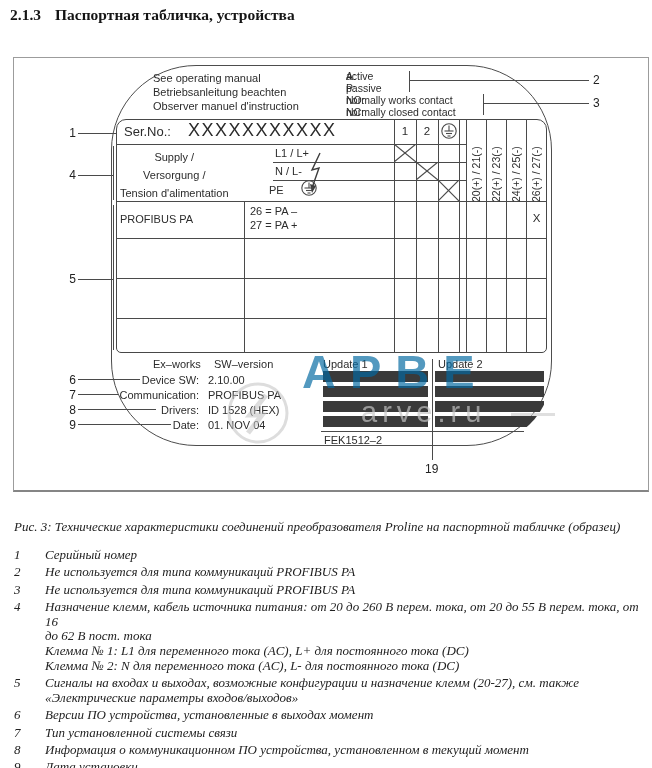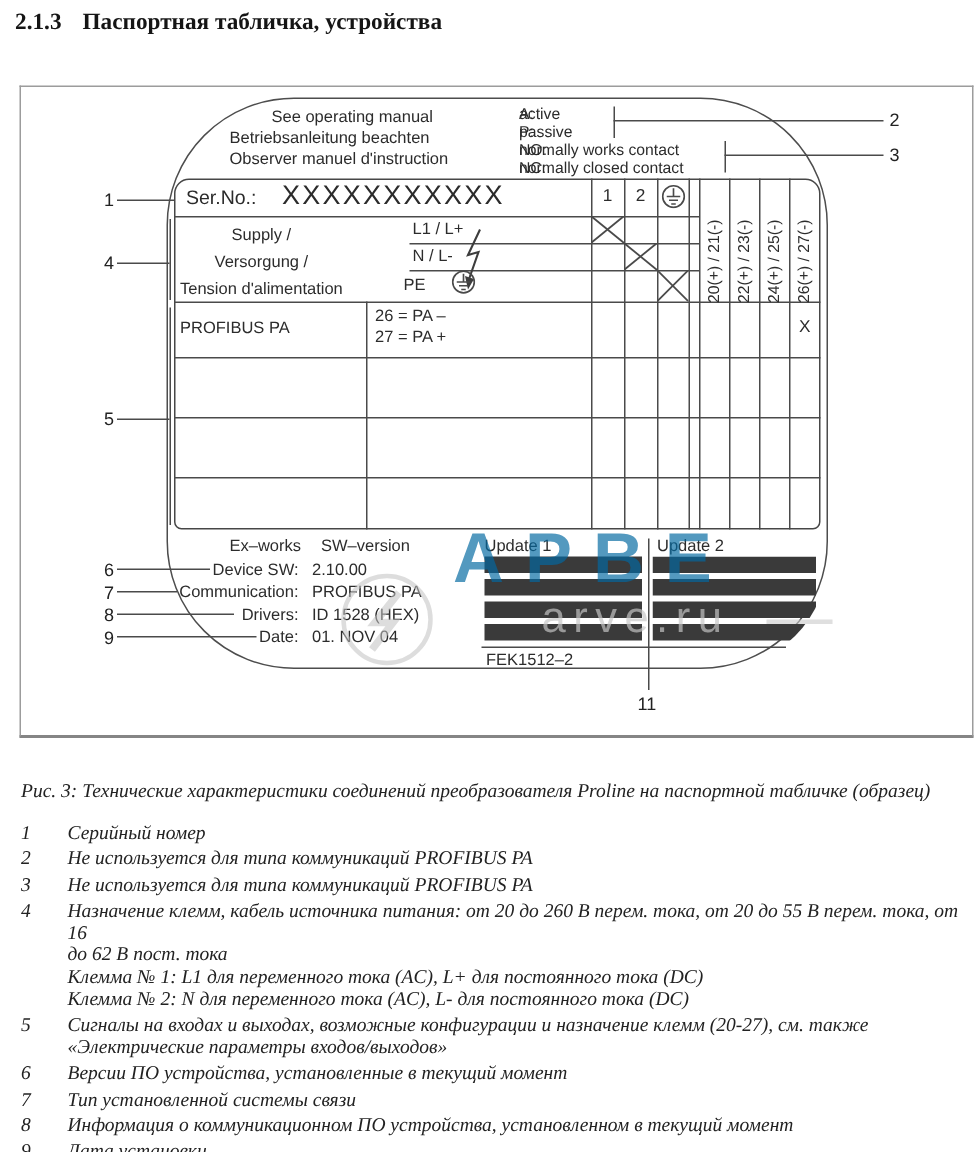--- a/index.html
+++ b/index.html
@@ -69,21 +69,21 @@
 
   <div id="heading">
     <span class="num">2.1.3</span><span>Паспортная табличка, устройства</span>
   </div>
 
   <div id="figure">
 
     <div id="plate"></div>
 
     <div class="t11" style="left:139px;top:14px;line-height:13.8px;" title="See operating manual"></div>
-    <div class="t11" style="left:139px;top:14px;margin-left:28px;">See operating manual</div>
+    <div class="t11" style="left:139px;top:14px;">See operating manual</div>
     <div class="t11" style="left:139px;top:28px;">Betriebsanleitung beachten</div>
     <div class="t11" style="left:139px;top:42px;">Observer manuel d'instruction</div>
 
     <div class="leg-row t10" style="top:12px;">
       <span class="leg-abbr">A:</span>
       <span class="leg-txt">active</span>
     </div>
     <div class="leg-row t10" style="top:24px;">
       <span class="leg-abbr">P:</span>
       <span class="leg-txt">passive</span>
@@ -202,21 +202,21 @@
       <div class="bar" style="top:0;width:109px;"></div>
       <div class="bar" style="top:15px;width:109px;"></div>
       <div class="bar" style="top:30px;width:109px;"></div>
       <div class="bar" style="top:45px;width:109px;"></div>
     </div>
 
     <div class="hline" style="left:307px;top:373px;width:203px;"></div>
     <div class="t11" style="left:310px;top:376px;">FEK1512–2</div>
 
     <div class="vline" style="left:418px;top:301px;height:101px;"></div>
-    <div class="callout-num" style="left:411px;top:404px;">11</div>
+    <div class="callout-num" style="left:411px;top:404px;">19</div>
 
     <div class="callout-num" style="left:50px;top:68px;width:12px;text-align:right;">1</div>
     <div class="hline" style="left:64px;top:75px;width:38px;"></div>
 
     <div class="callout-num" style="left:50px;top:110px;width:12px;text-align:right;">4</div>
     <div class="hline" style="left:64px;top:117px;width:35px;"></div>
     <div class="vline" style="left:99px;top:88px;height:54px;"></div>
 
     <div class="callout-num" style="left:50px;top:214px;width:12px;text-align:right;">5</div>
     <div class="hline" style="left:64px;top:221px;width:35px;"></div>
@@ -263,21 +263,21 @@
 Клемма № 1: L1 для переменного тока (AC), L+ для постоянного тока (DC)
 Клемма № 2: N для переменного тока (AC), L- для постоянного тока (DC)</span>
       </div>
     <div class="li">
       <span class="n">5</span>
       <span class="t">Сигналы на входах и выходах, возможные конфигурации и назначение клемм (20-27), см. также
 «Электрические параметры входов/выходов»</span>
       </div>
     <div class="li">
       <span class="n">6</span>
-      <span class="t">Версии ПО устройства, установленные в текущий момент</span>
+      <span class="t">Версии ПО устройства, установленные в выходах момент</span>
       </div>
     <div class="li">
       <span class="n">7</span>
       <span class="t">Тип установленной системы связи</span>
       </div>
     <div class="li">
       <span class="n">8</span>
       <span class="t">Информация о коммуникационном ПО устройства, установленном в текущий момент</span>
       </div>
     <div class="li">

